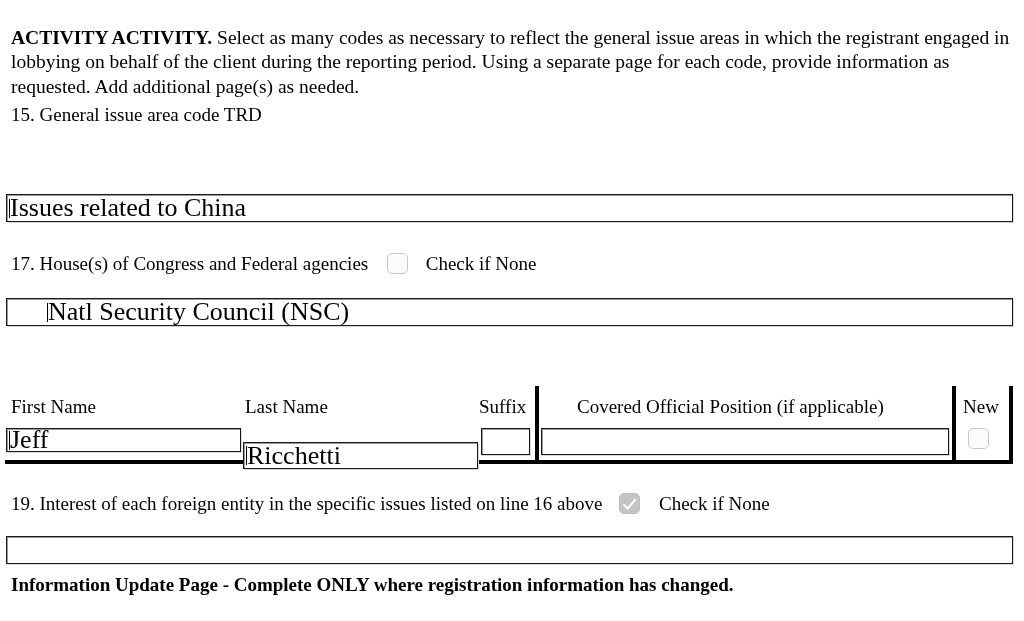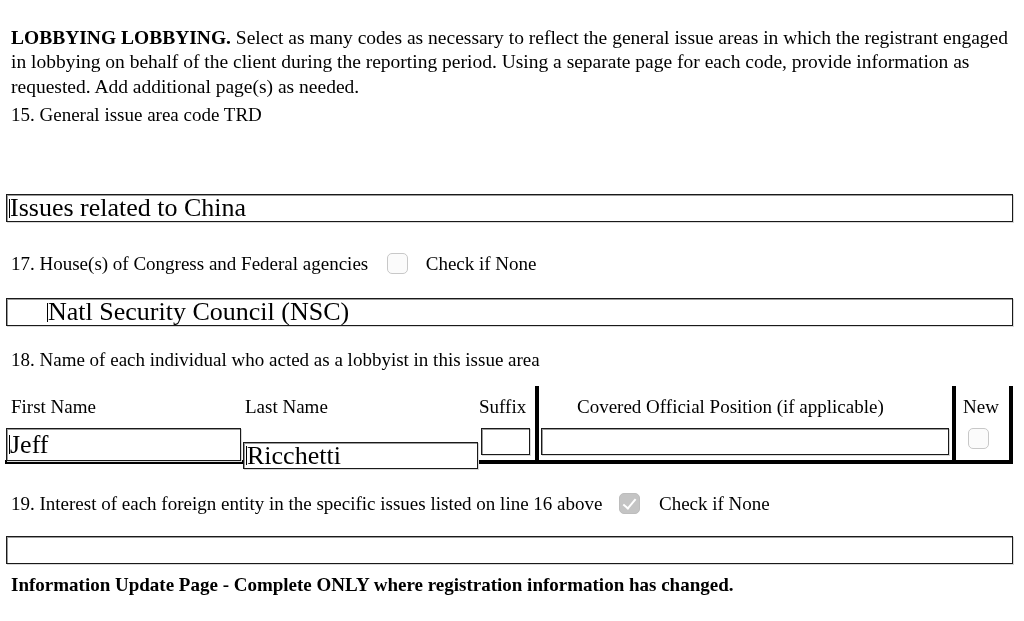--- a/index.html
+++ b/index.html
@@ -139,58 +139,57 @@
     font-size: 19px;
     font-weight: bold;
     white-space: nowrap;
   }
 </style>
 </head>
 <body>
 
 <div class="page">
 
-  <p class="intro"><span class="lead">LOBBYING LOBBYING.</span><span> Select as many codes as necessary to reflect the general issue areas in which the registrant engaged in lobbying on behalf of the client during the reporting period. Using a separate page for each code, provide information as requested. Add additional page(s) as needed.</span></p>
+  <p class="intro"><span class="lead">ACTIVITY ACTIVITY.</span><span> Select as many codes as necessary to reflect the general issue areas in which the registrant engaged in lobbying on behalf of the client during the reporting period. Using a separate page for each code, provide information as requested. Add additional page(s) as needed.</span></p>
 
   <div class="qline" style="left:11px; top:104px;">15. General issue area code TRD</div>
 
 
   <div class="field" style="left:6px; top:194px; width:1007px; height:28px;">
     <span class="caret"></span>
     <span class="val">Issues related to China</span>
   </div>
 
   <div class="qline" style="left:11px; top:253px;">
     <span>17. House(s) of Congress and Federal agencies</span>
     <span class="cbx" style="margin-left:14px;"></span>
     <span style="margin-left:13px;">Check if None</span>
   </div>
 
   <div class="field" style="left:6px; top:298px; width:1007px; height:28px;padding-left:40px;">
     <span class="caret"></span>
     <span class="val">Natl Security Council (NSC)</span>
   </div>
 
-  <div class="qline" style="left:11px; top:349px;">18. Name of each individual who acted as a lobbyist in this issue area</div>
 
   <div class="tbl">
 
     <div class="col-head" style="left:6px;">First Name</div>
     <div class="col-head" style="left:240px;">Last Name</div>
     <div class="col-head" style="left:474px;">Suffix</div>
     <div class="col-head" style="left:572px;">Covered Official Position (if applicable)</div>
     <div class="col-head" style="left:958px;">New</div>
 
     <div class="vline" style="left:530px;"></div>
     <div class="vline" style="left:947px;"></div>
     <div class="vline" style="left:1004px;"></div>
 
     <div class="hline-bottom"></div>
 
-    <div class="field" style="left:1px; top:42px; width:235px; height:33px;">
+    <div class="field" style="left:1px; top:42px; width:235px; height:24px;">
       <span class="caret"></span>
       <span class="val">Jeff</span>
     </div>
 
     <div class="field" style="left:238px; top:56px; width:235px; height:27px;">
       <span class="caret"></span>
       <span class="val">Ricchetti</span>
     </div>
 
     <div class="field" style="left:476px; top:42px; width:49px; height:27px;">

